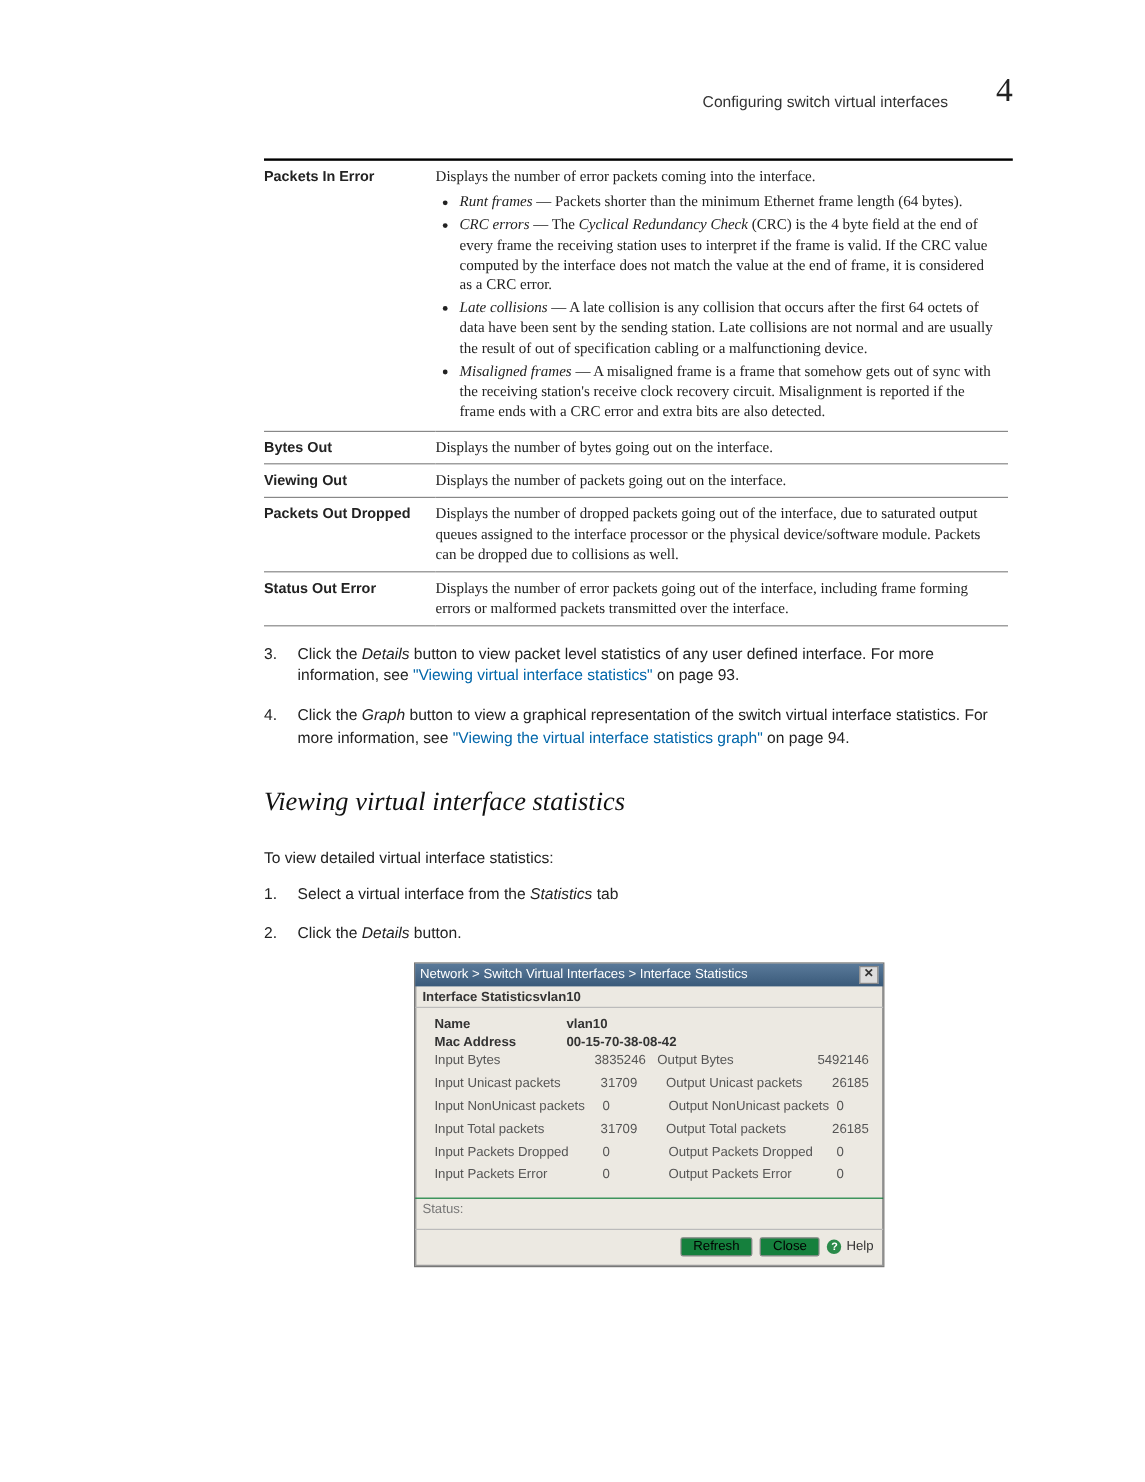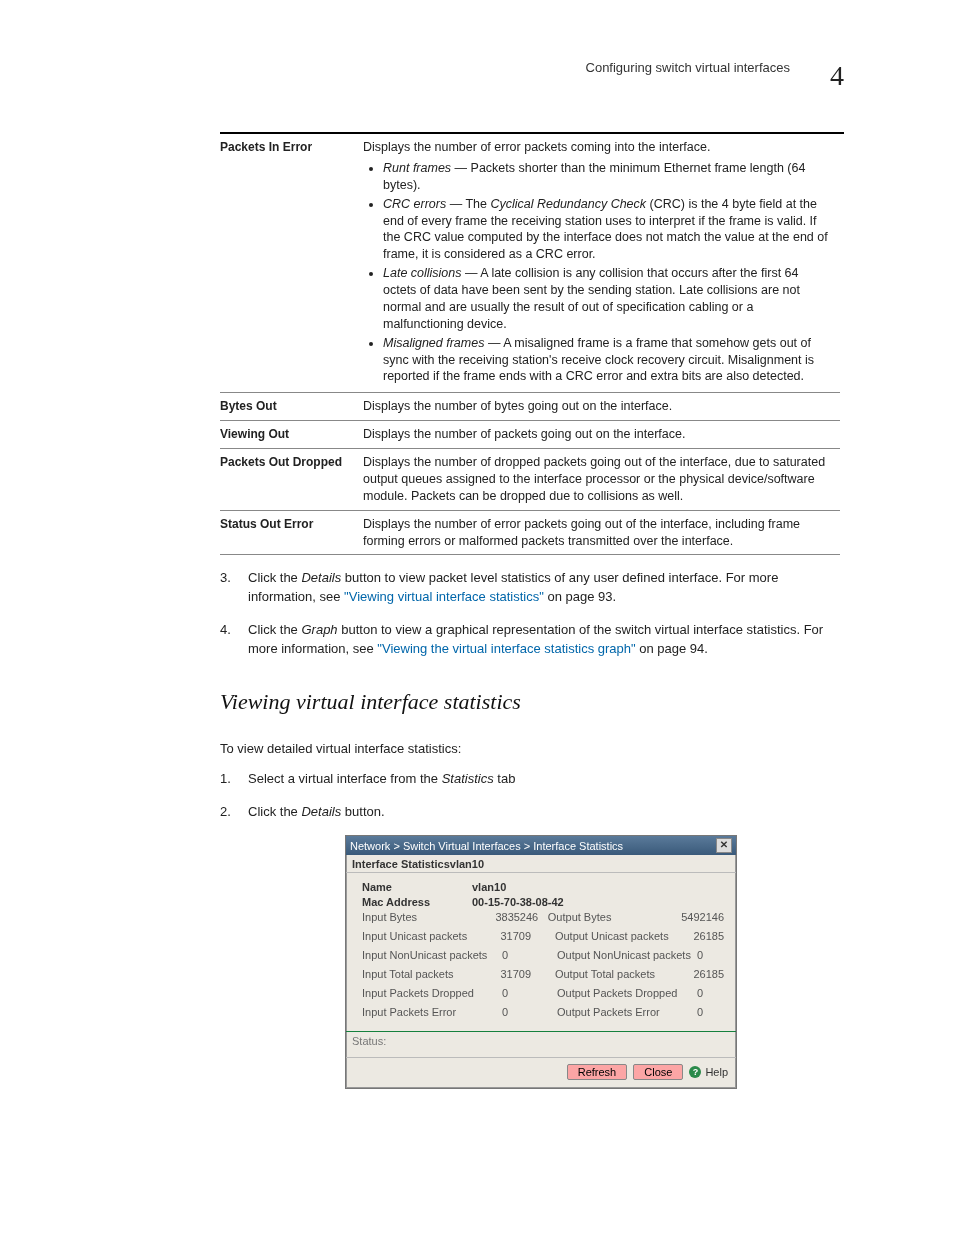--- a/index.html
+++ b/index.html
@@ -13,21 +13,21 @@
   .page {
     width: 954px;
     height: 1235px;
     box-sizing: border-box;
     position: relative;
     padding: 60px 110px 40px 120px;
   }
   .running-header {
     display: flex;
     justify-content: flex-end;
-    align-items: flex-start;
+    align-items: flex-end;
     gap: 40px;
     margin-bottom: 40px;
     padding-right: 0;
   }
   .running-title {
     font-size: 13px;
     color: #333;
   }
   .chapter-number {
     font-size: 28px;
@@ -42,20 +42,21 @@
     border-collapse: collapse;
     width: 620px;
     margin-left: 100px;
     font-size: 12.5px;
     line-height: 1.35;
   }
   table.defs td {
     padding: 5px 8px 5px 0;
     vertical-align: top;
     border-bottom: 1px solid #888;
+    font-family: Liberation Serif, serif;
   }
   table.defs td.term {
     width: 135px;
     font-weight: bold;
     font-family: Arial, Helvetica, sans-serif;
     font-size: 12px;
     white-space: nowrap;
   }
   table.defs ul {
     margin: 4px 0 0 0;
@@ -177,21 +178,21 @@
   .dialog-buttons {
     display: flex;
     justify-content: flex-end;
     gap: 6px;
     padding: 6px 8px 8px 8px;
     align-items: center;
   }
   .dlg-btn {
     font-size: 11px;
     padding: 1px 10px;
-    background: #fca5a5;
+    background: #15803d;
     border: 1px solid #888;
     border-radius: 2px;
   }
   .help-icon {
     width: 12px;
     height: 12px;
     background: #2a8a4a;
     border-radius: 50%;
     display: inline-block;
     color: #fff;

